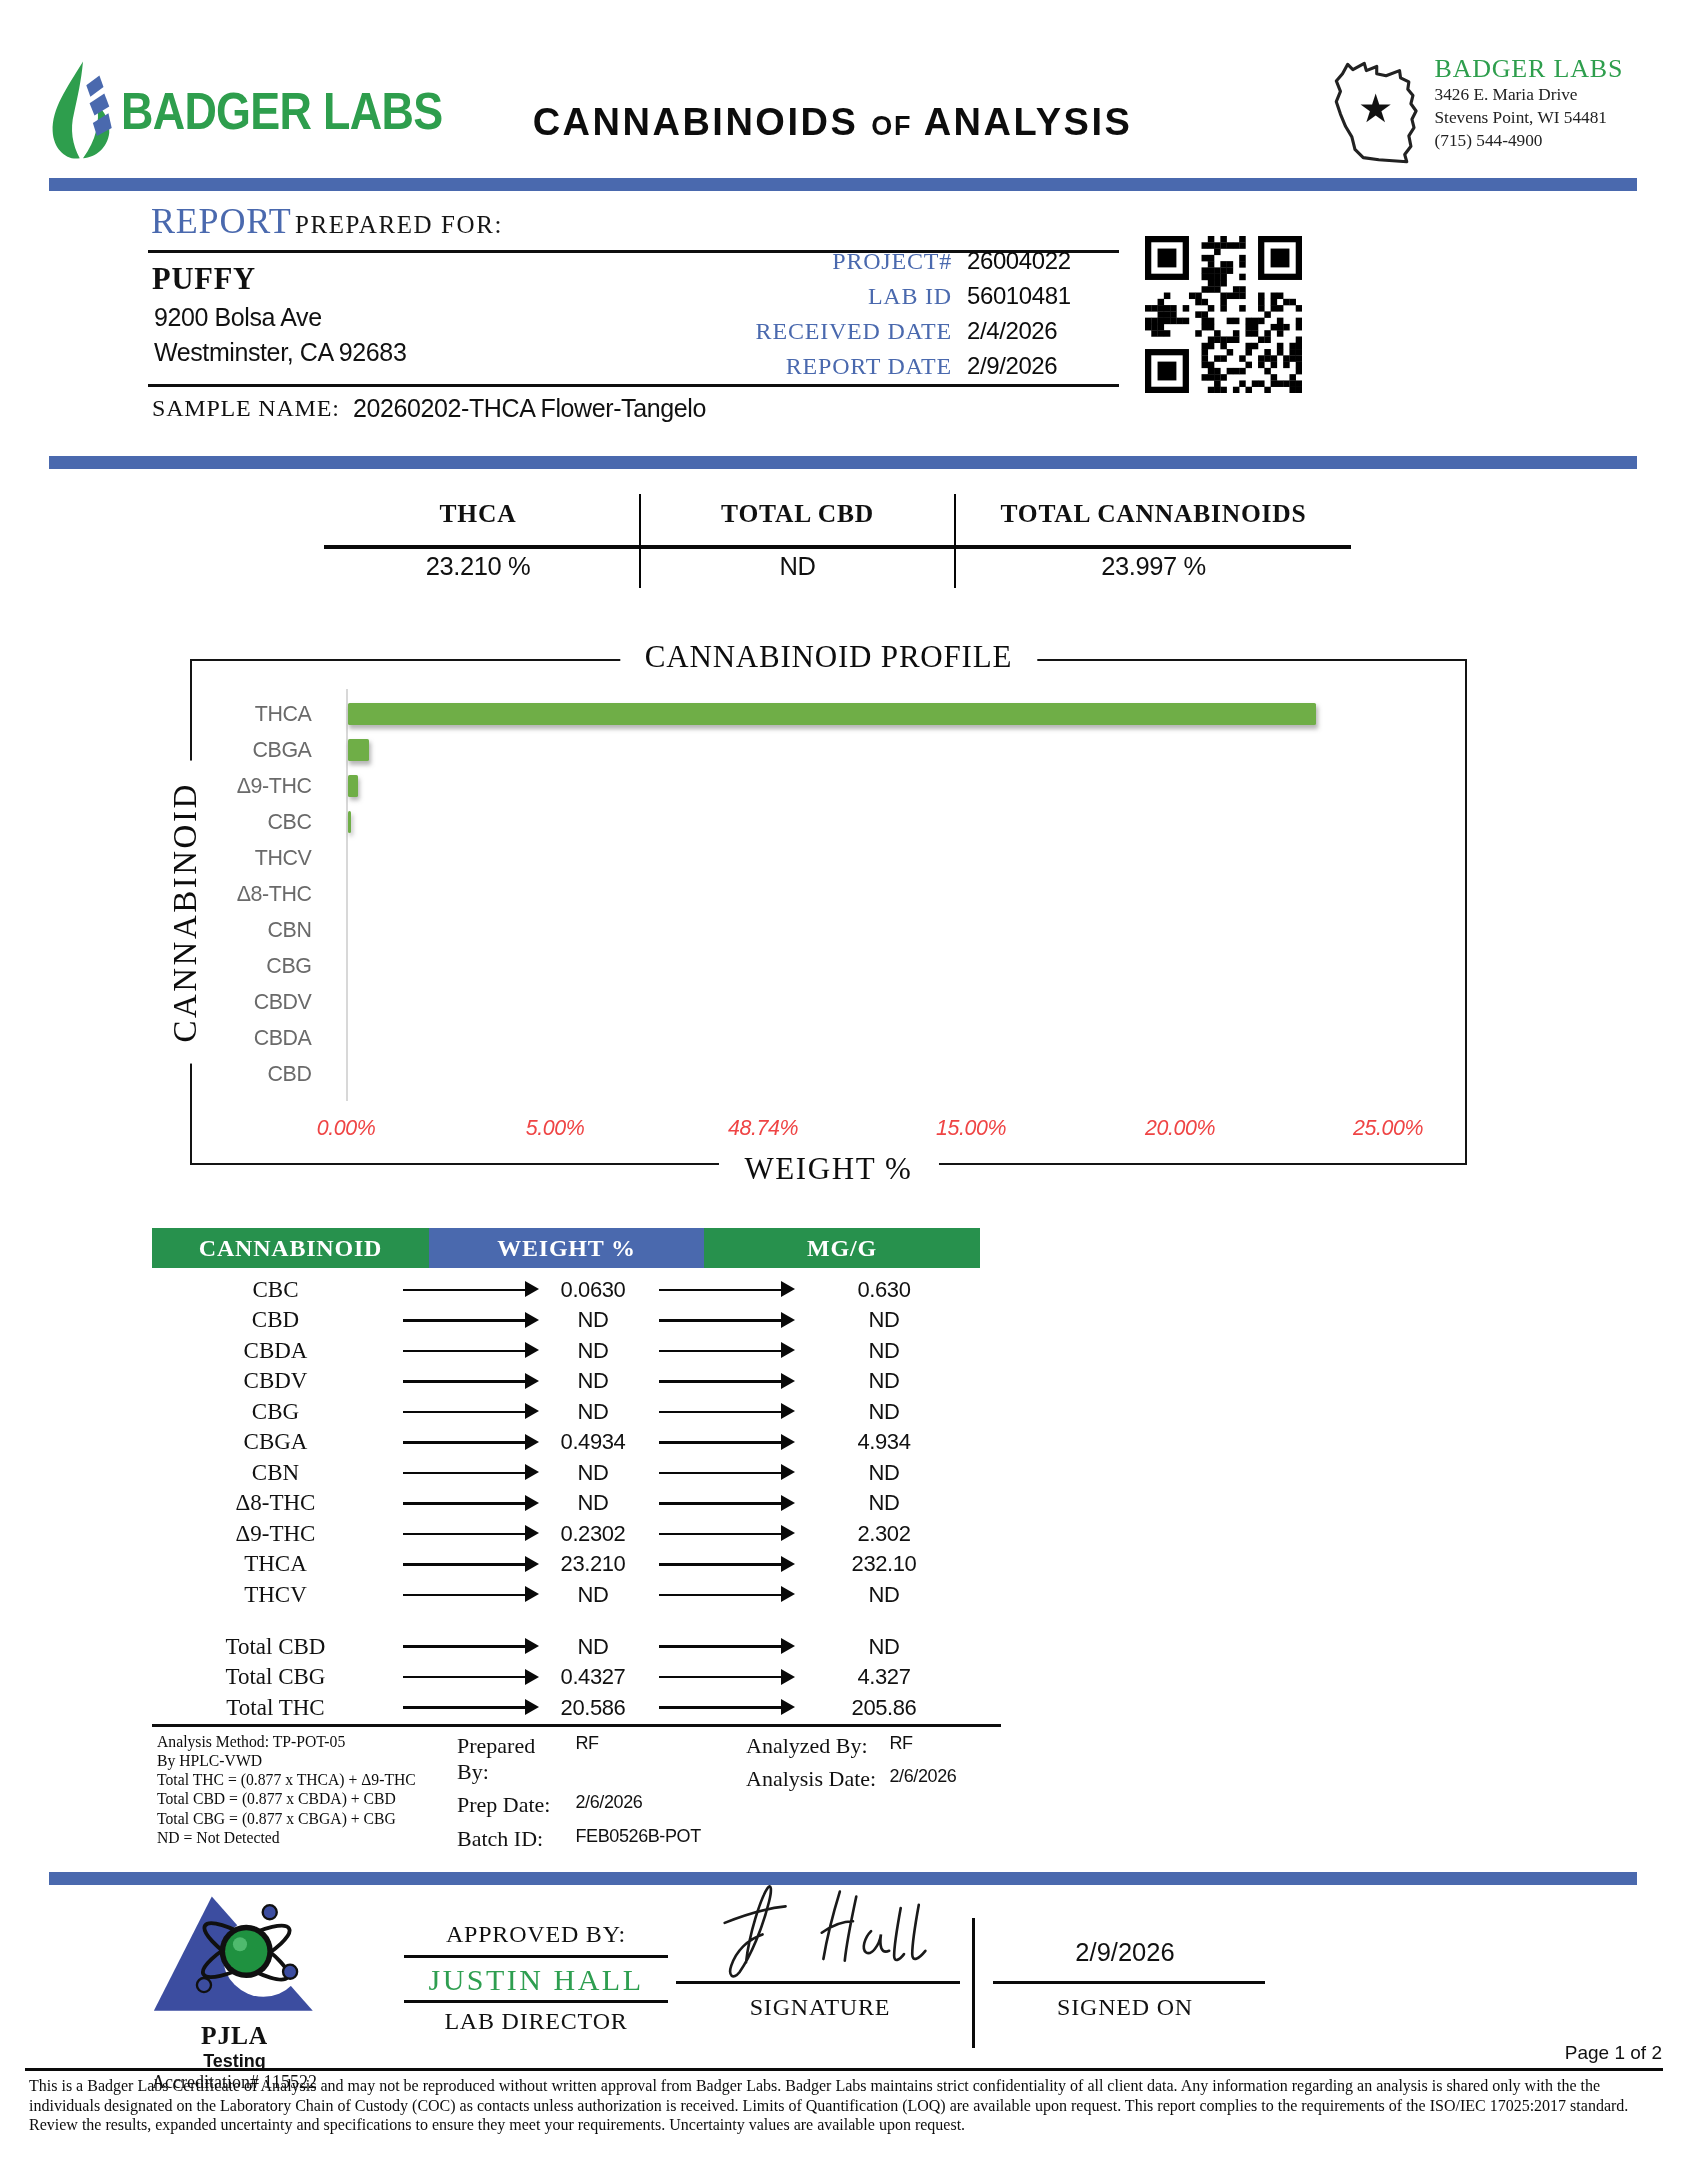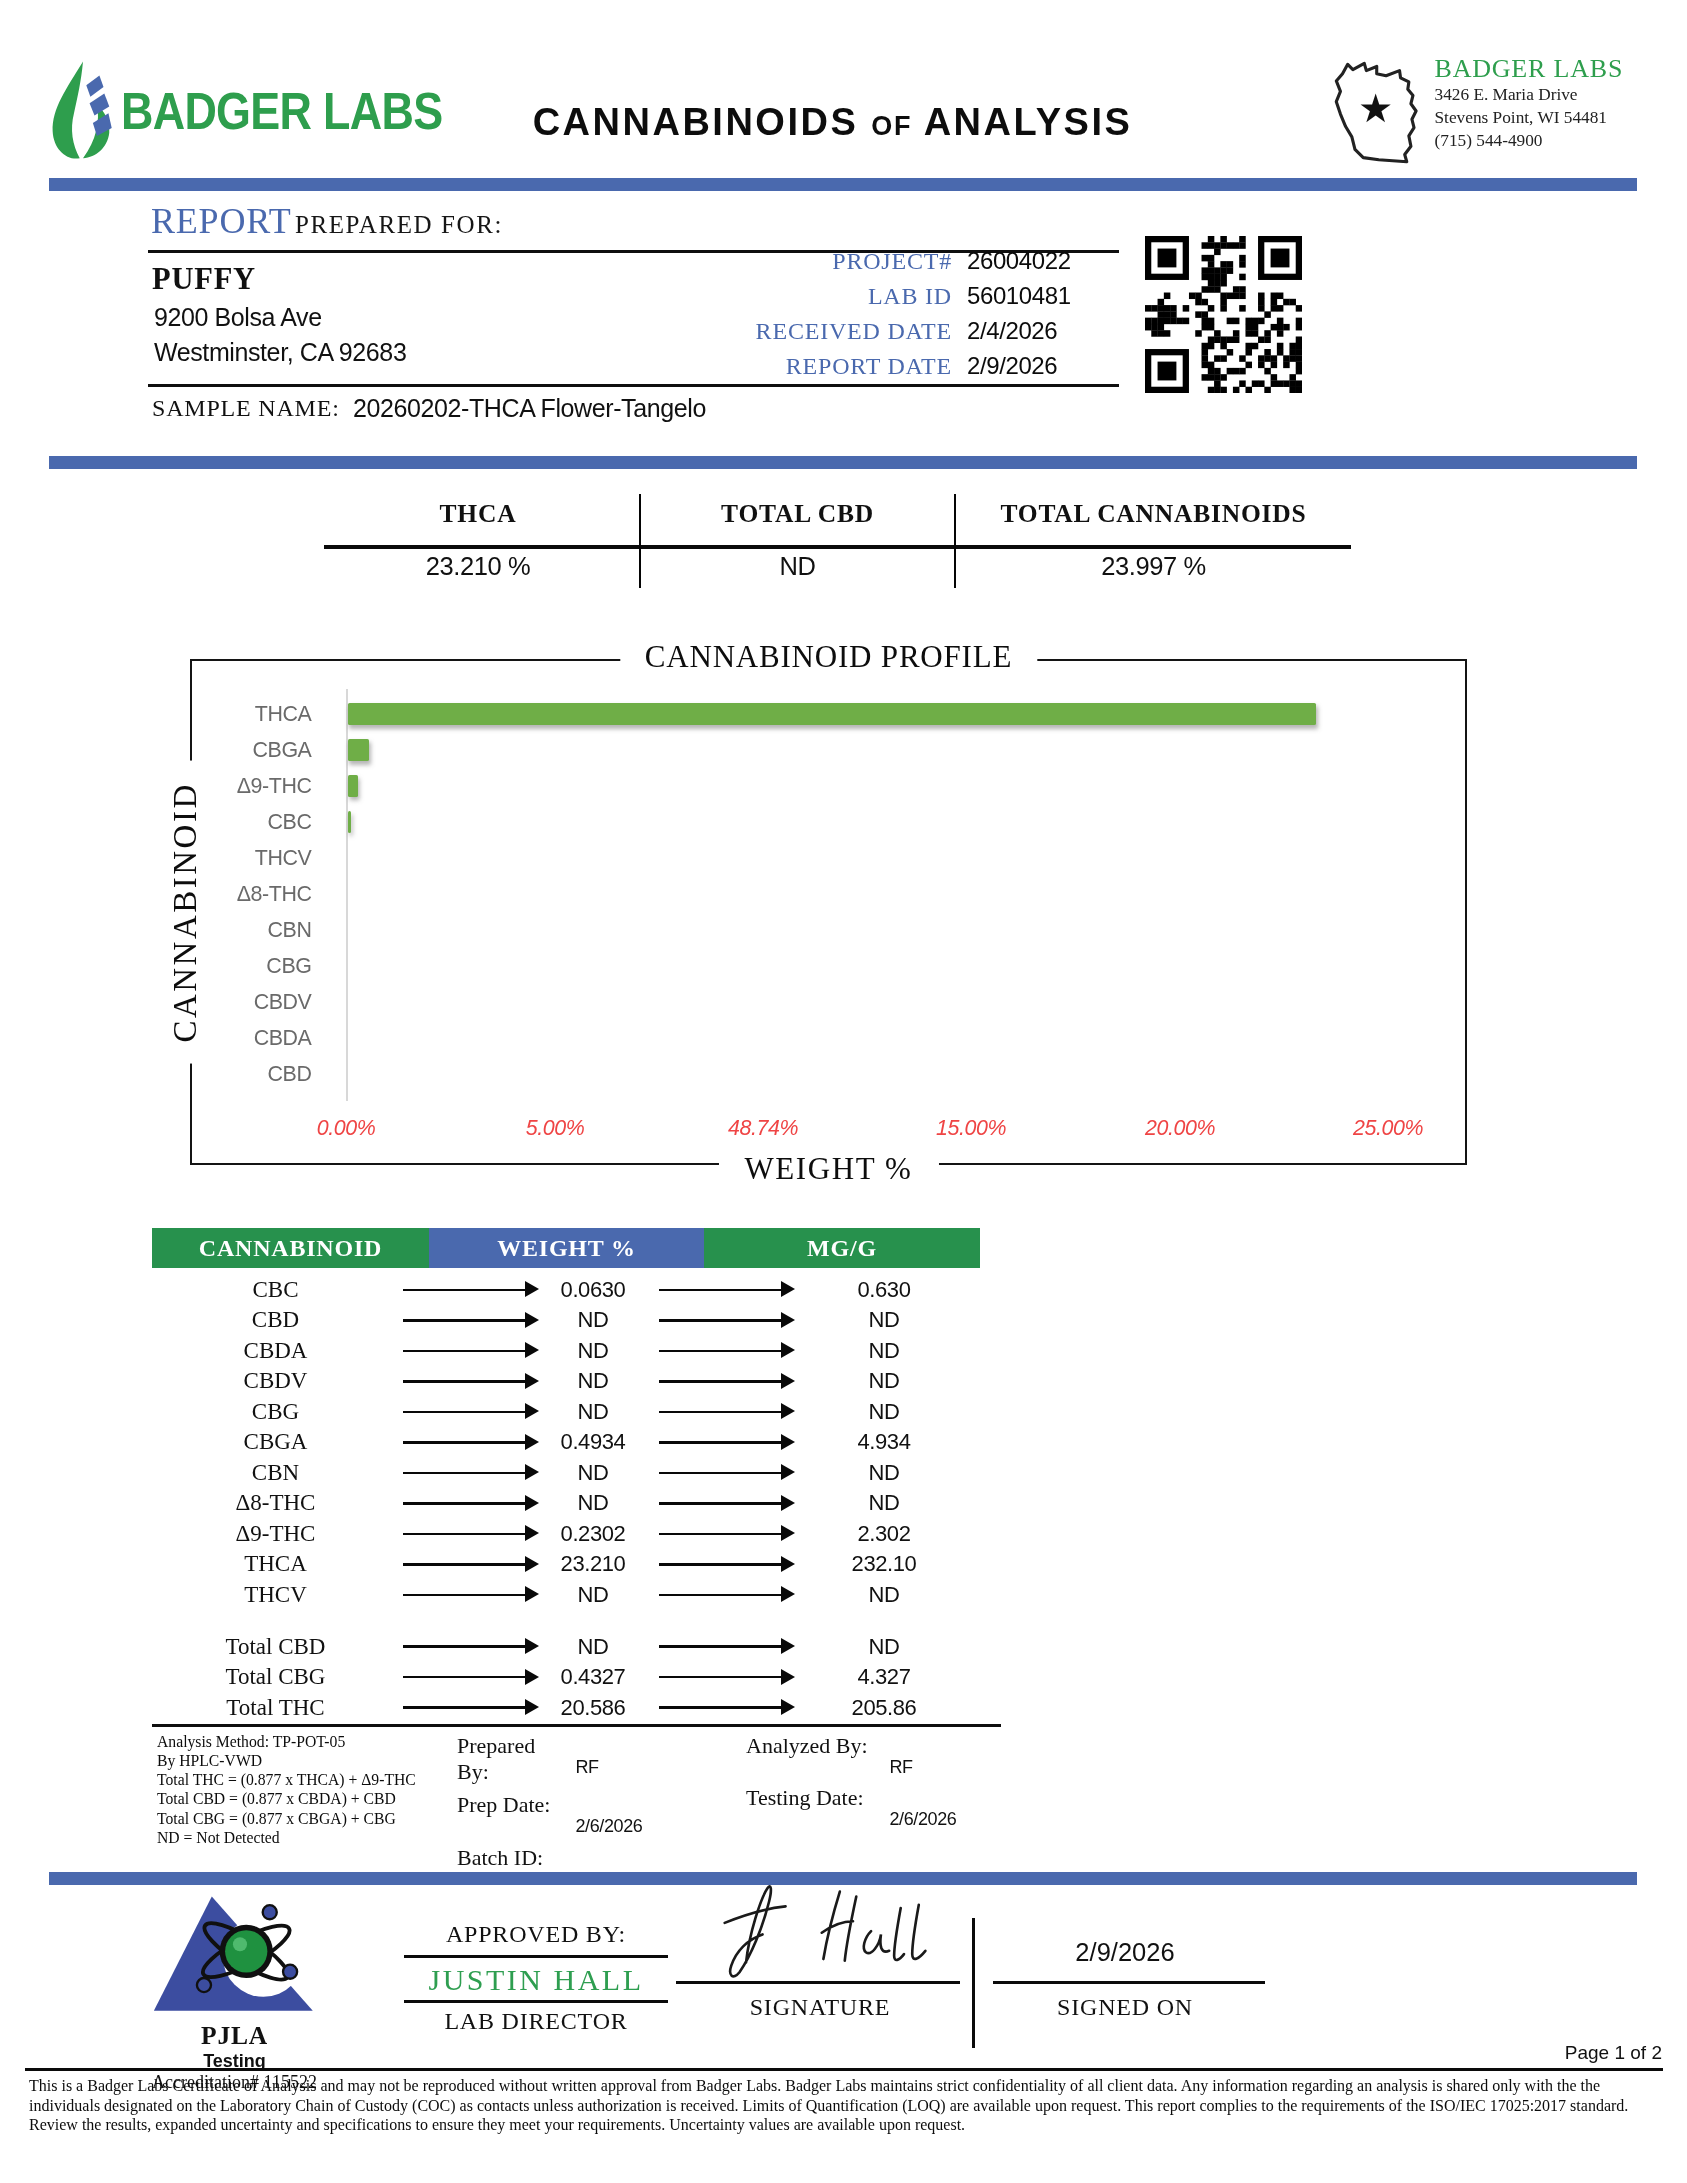--- a/index.html
+++ b/index.html
@@ -82,21 +82,21 @@
   .arr { position:relative; width:124px; height:2.5px; background:#090909; margin:auto; }
   .arr::after { content:''; position:absolute; right:-12.4px; top:-7.4px; width:0; height:0;
     border-left:14px solid #090909; border-top:8.2px solid transparent; border-bottom:8.2px solid transparent; }
   #table-rows { margin-top:6.6px; }
   #table-totals { margin-top:21.4px; }
 
   
   .notes { position:absolute; left:157px; top:1732px; font-size:15.7px; line-height:1.22; color:#0c0c0c; }
   .info-row { display:flex; margin-bottom:7.4px; }
   .info-row .il { font-size:22px; width:124px; }
-  .info-row .iv { font-family:"Liberation Sans", sans-serif; font-size:18px; letter-spacing:-0.4px; margin-left:11.5px;margin-top:24px; }
+  .info-row .iv { font-family:"Liberation Sans", sans-serif; font-size:18px; letter-spacing:-0.4px; margin-left:11.5px; }
   #prep-info { position:absolute; left:457px; top:1733px; }
   #prep-info .il { width:107px; }
   #analysis-info { position:absolute; left:746px; top:1733px; }
   #analysis-info .il { width:132px; }
 
   
   .pjla { position:absolute; left:152px; top:1895px; width:165px; text-align:center; }
   .pjla-name { font-size:25.5px; font-weight:bold; letter-spacing:0.8px; margin-top:3.3px; }
   .pjla-sub { font-family:"Liberation Sans", sans-serif; font-size:18px; font-weight:bold; }
   .pjla-acc { font-size:18px; }
@@ -614,21 +614,21 @@
         <div class="il">Batch ID:</div>
         <div class="iv">FEB0526B-POT</div>
       </div>
     </div>
   <div id="analysis-info">
       <div class="info-row">
         <div class="il">Analyzed By:</div>
         <div class="iv">RF</div>
       </div>
       <div class="info-row">
-        <div class="il">Testing Date:</div>
+        <div class="il">Analysis Date:</div>
         <div class="iv">2/6/2026</div>
       </div>
     </div>
 
   <div class="blue-bar" style="top:1872px;"></div>
 
   <div class="pjla">
     <svg width="165" height="119" viewBox="0 0 210 152">
       <path d="M76,2 L205,148 L2,148 Z" fill="#3c4da0"></path>
       <circle cx="142" cy="78" r="52" fill="#ffffff"></circle>

